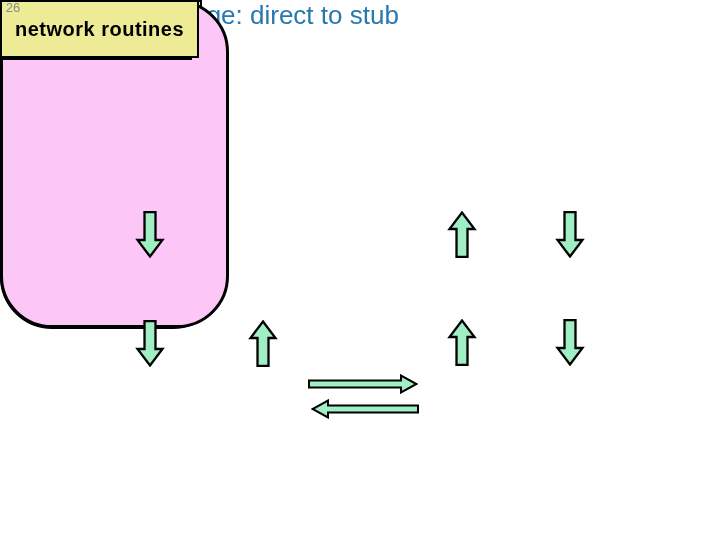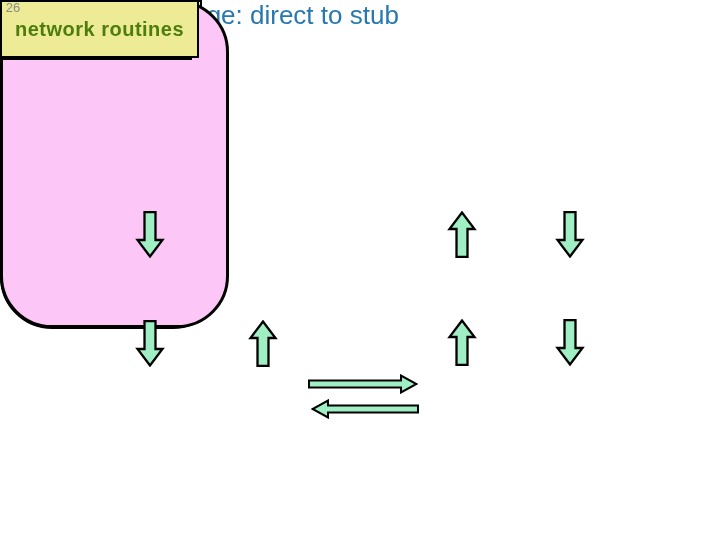--- a/index.html
+++ b/index.html
@@ -29,21 +29,21 @@
     background:#FCC6F7;
     border:3px solid #000;
     border-radius:52px;
   }
   .panel.client{left:93; top:126; width:225px; height:329px;}
   .panel.server{left:403; top:127; width:229px; height:328px;}
   .ybox{
     box-sizing:border-box;
     background:#EDEB96;
     border:2.5px solid #000;
-    color:#4d7c0f;
+    color:#000000;
     font-weight:bold;
     letter-spacing:0.5px;
     display:flex; align-items:center; justify-content:center;
     text-align:right;
     line-height:1.2;
   }
   .b-cf{left:108; top:150; width:194px; height:60px; font-size:18px;}
   .b-cs{left:108; top:258; width:194px; height:60px; font-size:16px;}
   .b-cn{left:108; top:367; width:202px; height:59px; font-size:20px;}
   .b-sf{left:420; top:151; width:192px; height:60px; font-size:18px;}

